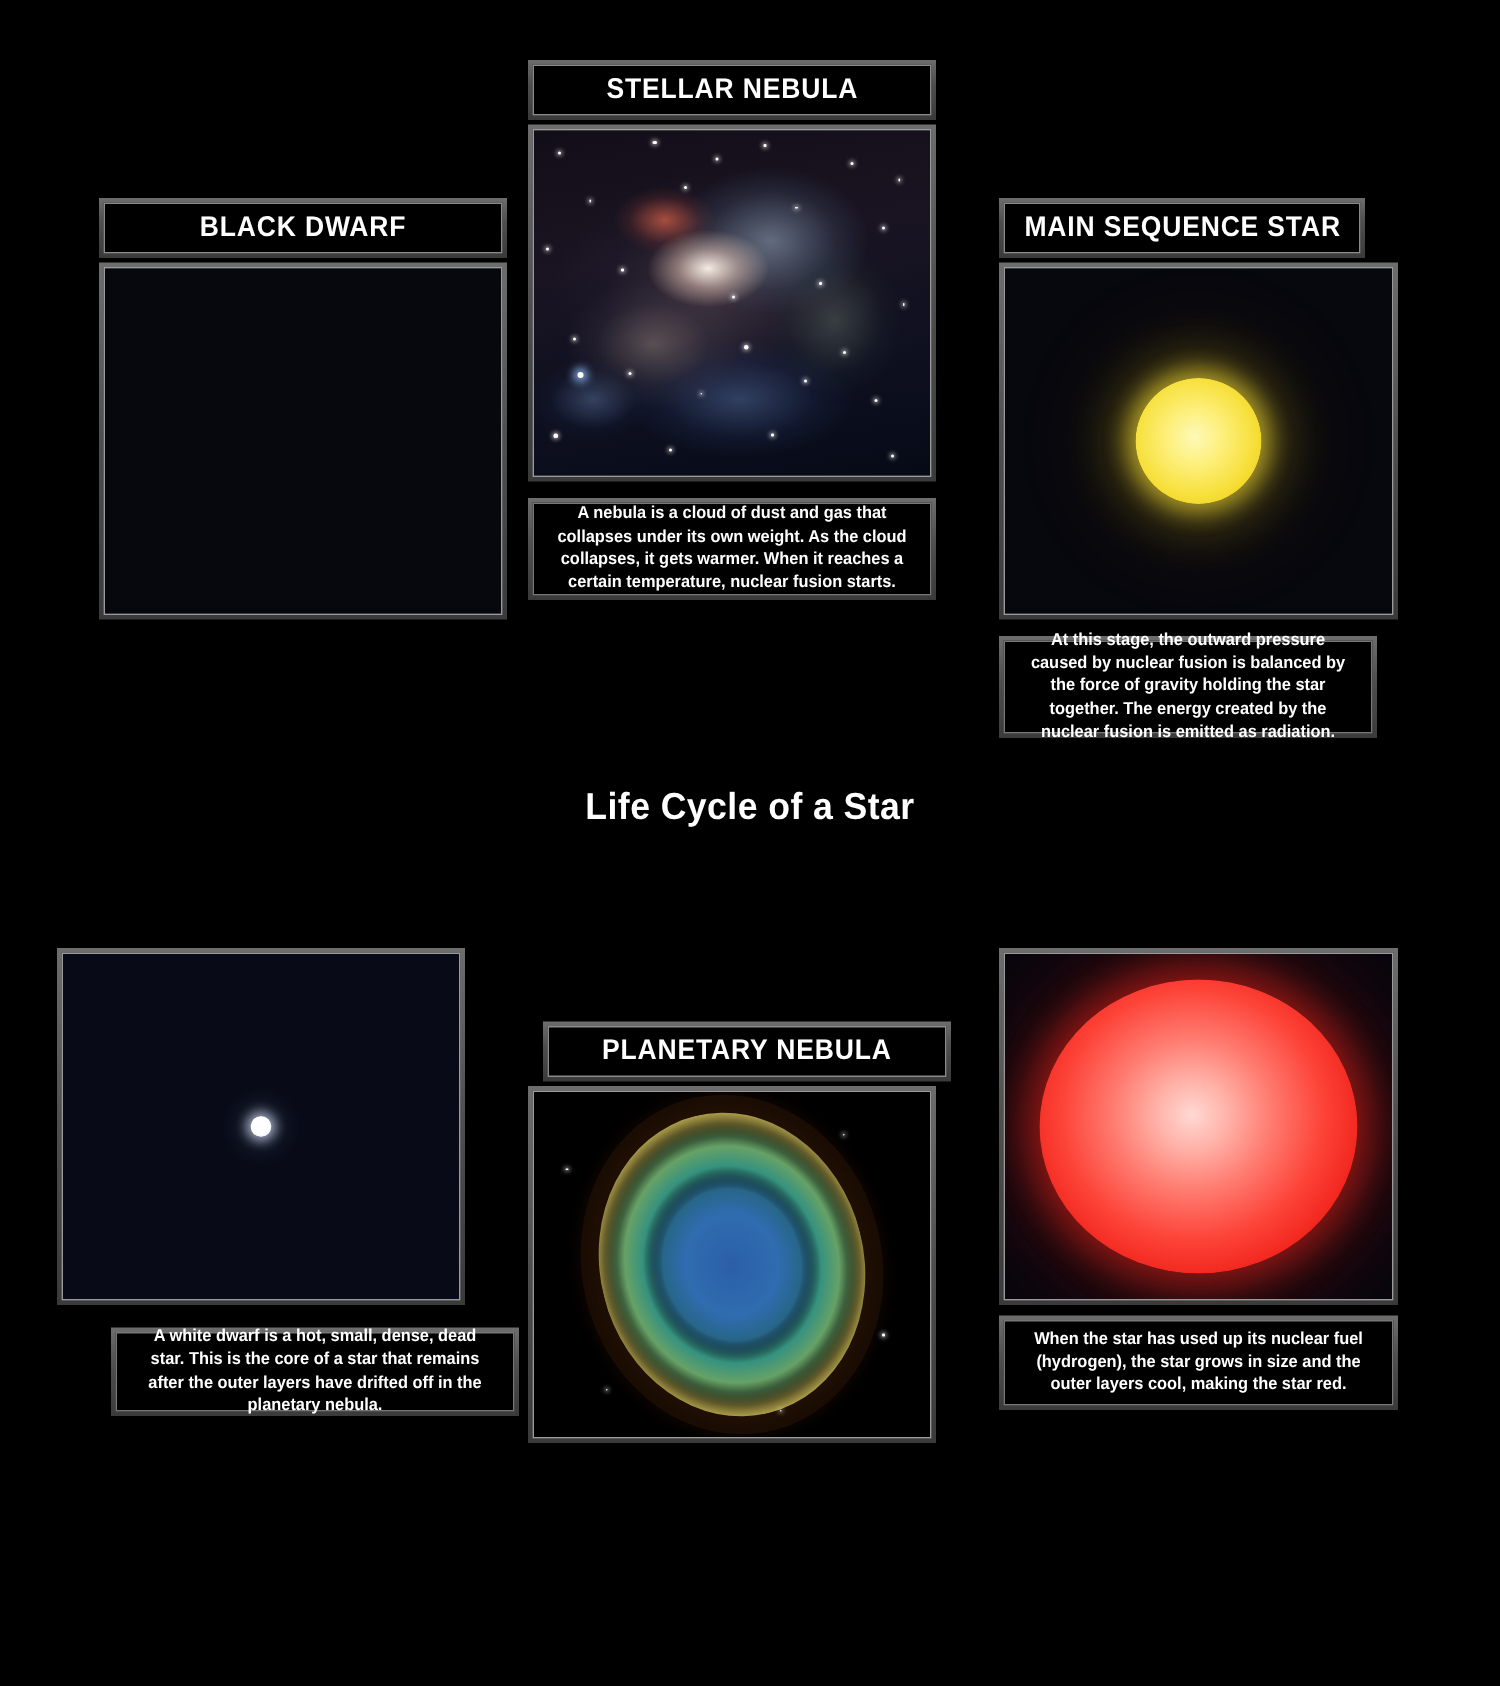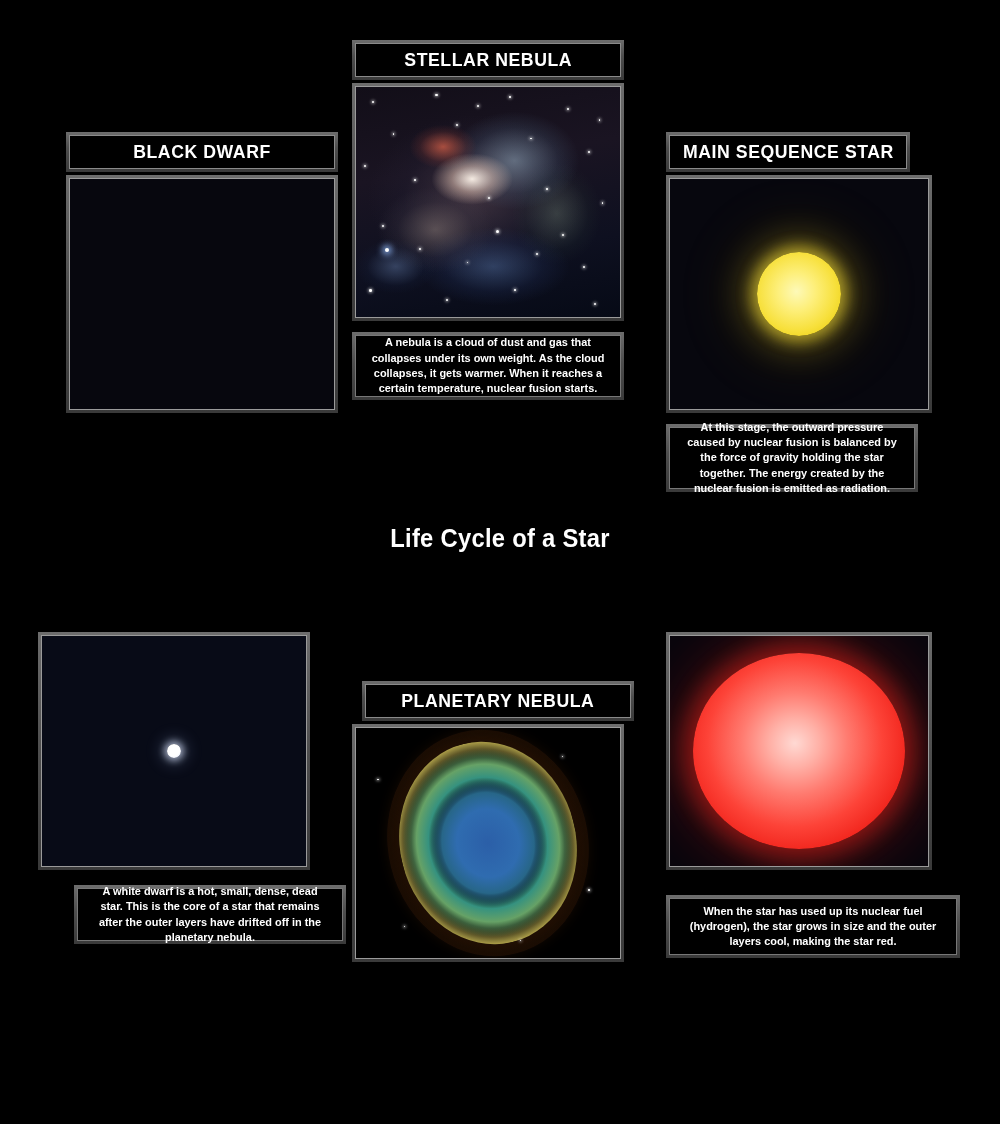--- a/index.html
+++ b/index.html
@@ -351,18 +351,18 @@
   </div>
 </div>
 
 <div class="panel" style="left:666px; top:589px; width:266px; height:360px;">
   <div class="art-frame" style="position:absolute;left:0;top:43px;width:266px;height:238px;">
     <div class="art-inner">
       <div class="deep-space"></div>
       <div class="red-giant"></div>
     </div>
   </div>
-  <div class="caption-frame" style="position:absolute;left:0;top:306px;width:294px;height:63px;">
+  <div class="caption-frame" style="position:absolute;left:0;top:288px;width:266px;height:63px;">
     <div class="caption-inner">
       <span class="caption-text">When the star has used up its nuclear fuel (hydrogen), the star grows in size and the outer layers cool, making the star red.</span>
     </div>
   </div>
 </div>
 
 </body></html>

